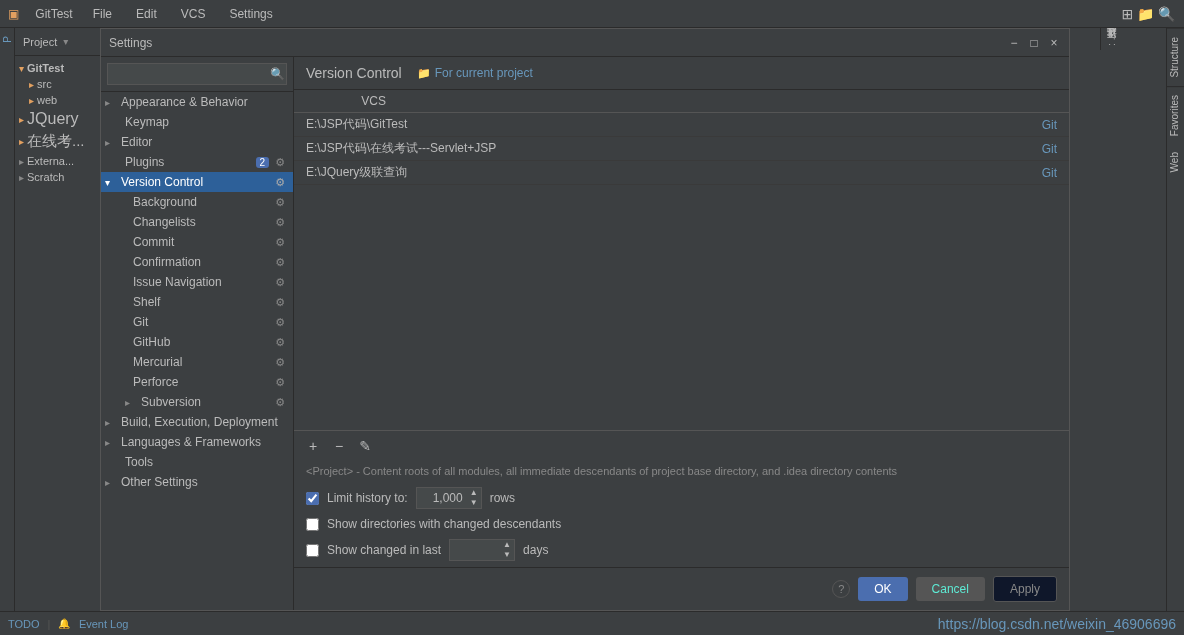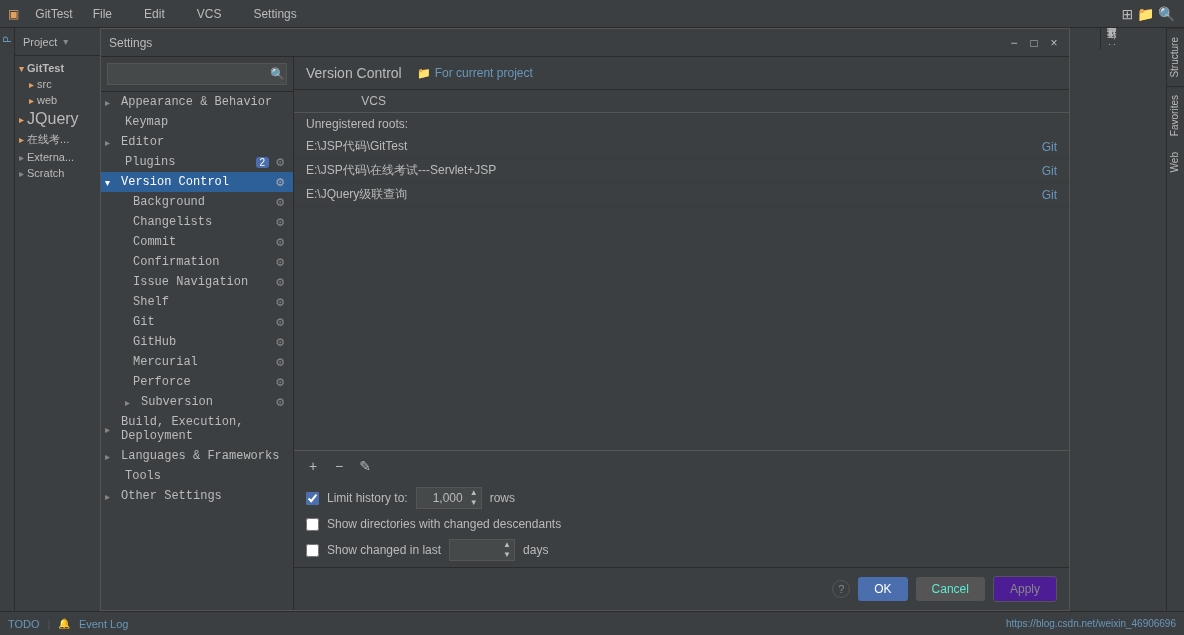--- a/index.html
+++ b/index.html
@@ -95,21 +95,21 @@
     }
     .nav-item.selected { background: #2d6099; color: #fff; }
     .nav-item.has-children { padding-left: 4px; }
 
     .nav-item .arrow {
       width: 12px;
       font-size: 10px;
       color: #888;
       flex-shrink: 0;
     }
-    .nav-item .label { flex: 1; font-family: Liberation Mono, monospace; }
+    .nav-item .label { flex: 1; }
     .nav-item .badge {
       background: #4b6eaf;
       color: #fff;
       border-radius: 3px;
       padding: 0 4px;
       font-size: 10px;
       margin-right: 2px;
     }
     .nav-item .settings-icon {
       color: #888;
@@ -281,21 +281,21 @@
     }
     .footer-btn.ok {
       background: #4b6eaf;
       color: #fff;
     }
     .footer-btn.cancel {
       background: #555;
       color: #5eead4;
     }
     .footer-btn.apply {
-      background: #4c1d95;
+      background: #0f172a;
       color: #888;
       border: 1px solid #555;
     }
 
     
     .ide-wrapper {
       display: flex;
       width: 100%;
       height: 100%;
       position: relative;
@@ -358,21 +358,21 @@
       gap: 8px;
       z-index: 5;
     }
 
     .status-bar-item {
       color: #6897bb;
       cursor: pointer;
     }
     .status-url {
       color: #6897bb;
-      font-size: 10px;
+      font-size: 14px;
       margin-left: auto;
     }
 
     .help-btn {
       width: 18px;
       height: 18px;
       border-radius: 50%;
       border: 1px solid #555;
       display: flex;
       align-items: center;
@@ -383,21 +383,21 @@
     }
   </style>
 </head>
 <body>
 
 <div class="ide-wrapper">
 
   <div style="position:absolute;top:0;left:0;right:0;height:28px;background:#3c3f41;border-bottom:1px solid #2b2b2b;display:flex;align-items:center;z-index:20;padding:0 8px;gap:12px;">
     <span style="color:#e2a060;font-size:12px;margin-right:4px;">▣</span>
     <span style="font-size:12px;color:#bbbbbb;">GitTest</span>
-    <div style="display:flex;gap:32px;margin-left:8px;">
+    <div style="display:flex;gap:24px;margin-left:8px;">
       <span style="font-size:12px;color:#bbbbbb;cursor:pointer;">File</span>
       <span style="font-size:12px;color:#bbbbbb;cursor:pointer;">Edit</span>
       <span style="font-size:12px;color:#bbbbbb;cursor:pointer;">VCS</span>
       <span style="font-size:12px;color:#bbbbbb;cursor:pointer;">Settings</span>
     </div>
     <div style="display:flex;align-items:center;gap:4px;margin-left:auto;">
       <span style="color:#bbbbbb;font-size:14px;cursor:pointer;">⊞</span>
       <span style="color:#bbbbbb;font-size:14px;cursor:pointer;">📁</span>
       <span style="color:#bbbbbb;font-size:14px;cursor:pointer;">🔍</span>
     </div>
@@ -426,21 +426,21 @@
         <div class="tree-item" style="padding-left:14px;">
           <span class="tree-icon tree-folder">▸</span>
           <span style="font-size:11px;color:#bbbbbb;">web</span>
         </div>
         <div class="tree-item">
           <span class="tree-icon tree-folder">▸</span>
           <span style="font-size:16px;color:#bbbbbb;">JQuery</span>
         </div>
         <div class="tree-item">
           <span class="tree-icon tree-folder">▸</span>
-          <span style="font-size:11px;color:#bbbbbb;">在线考...</span>
+          <span style="font-size:15px;color:#bbbbbb;">在线考...</span>
         </div>
         <div class="tree-item">
           <span class="tree-icon" style="color:#888;">▸</span>
           <span style="font-size:11px;color:#bbbbbb;">Externa...</span>
         </div>
         <div class="tree-item">
           <span class="tree-icon" style="color:#888;">▸</span>
           <span style="font-size:11px;color:#bbbbbb;">Scratch</span>
         </div>
       </div>
@@ -567,23 +567,20 @@
               <span>For current project</span>
             </span>
           </div>
 
           <div class="content-table-area">
 
             <div class="table-header">
               <span class="table-col-vcs">VCS</span>
             </div>
 
-            <div class="table-section-header">
-              <span>Unregistered roots:</span>
-            </div>
 
             <div class="table-row">
               <span class="row-dir">E:\JSP代码\GitTest</span>
               <span class="row-vcs">Git</span>
             </div>
             <div class="table-row">
               <span class="row-dir">E:\JSP代码\在线考试---Servlet+JSP</span>
               <span class="row-vcs">Git</span>
             </div>
             <div class="table-row">
@@ -592,20 +589,23 @@
             </div>
 
             <div class="table-spacer"></div>
 
             <div class="table-toolbar">
               <button class="toolbar-btn">+</button>
               <button class="toolbar-btn">−</button>
               <button class="toolbar-btn">✎</button>
             </div>
 
+            <div class="info-text">
+              <span>&lt;Project&gt; - Content roots of all modules, all immediate descendants of project base directory, and .idea directory contents</span>
+            </div>
 
             <div class="bottom-options">
               <div class="option-row">
                 <input type="checkbox" checked="" id="limit-history" style="">
                 <label for="limit-history">Limit history to:</label>
                 <div class="number-input-wrapper">
                   <input type="text" value="1,000" style="">
                   <div class="number-input-spinners">
                     <button class="spinner-btn">▲</button>
                     <button class="spinner-btn">▼</button>

